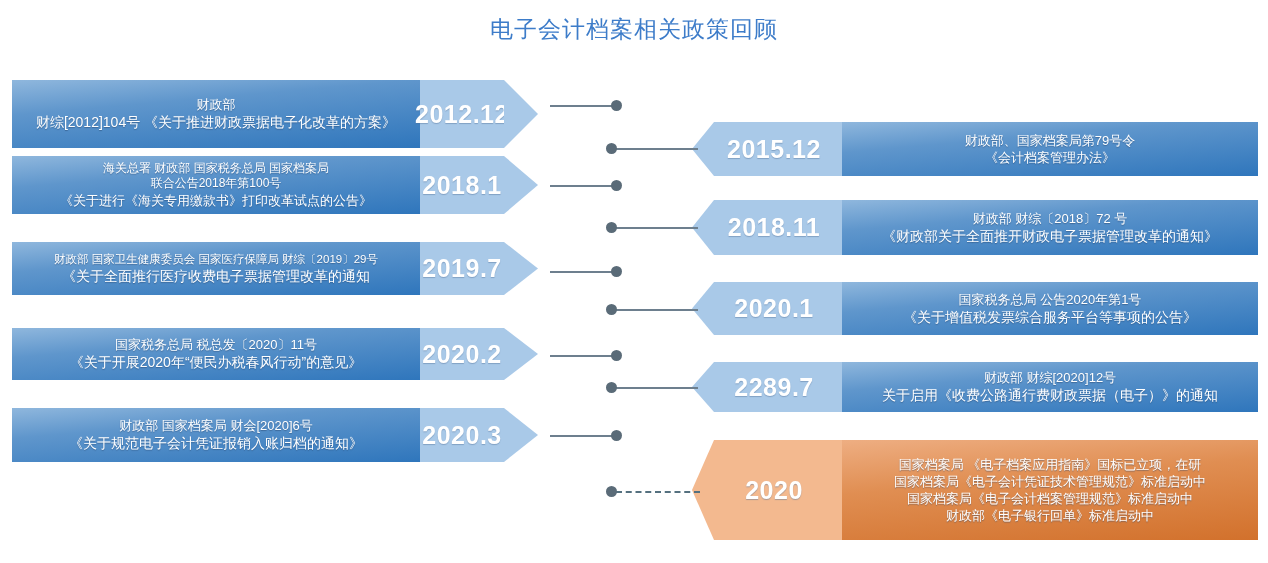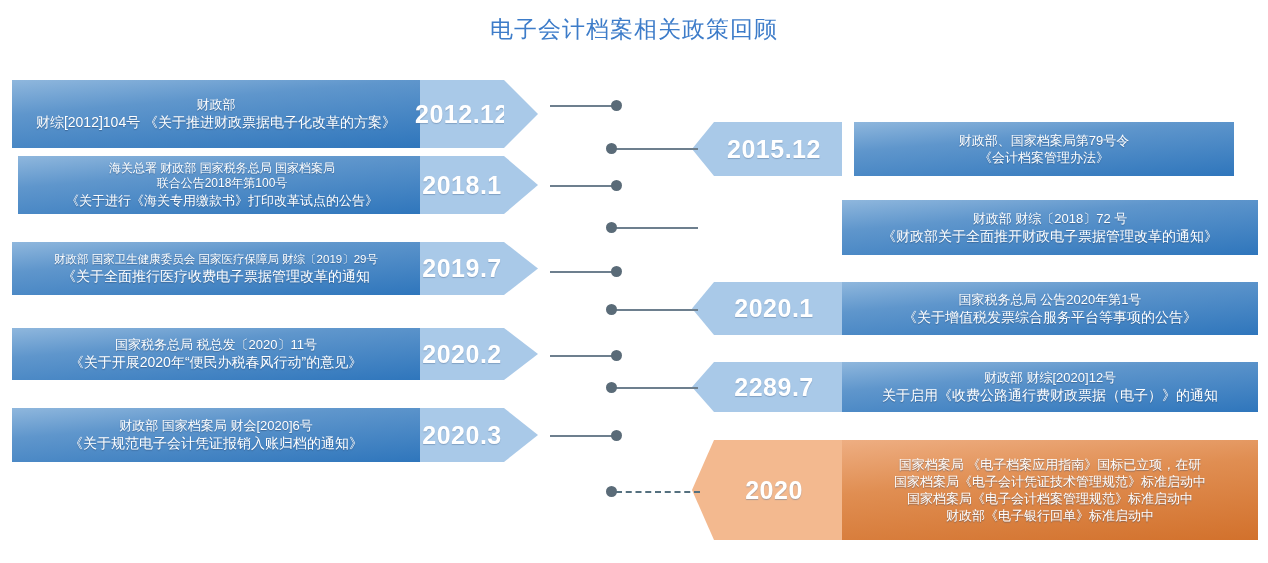--- a/index.html
+++ b/index.html
@@ -99,21 +99,21 @@
       <span class="ln" style="font-size:13px;">财政部</span>
       <span class="ln" style="font-size:14px;">财综[2012]104号 《关于推进财政票据电子化改革的方案》</span>
     </div>
     <div class="l-date" style="left:408px;width:84px;">
       <span class="datenum">2012.12</span>
     </div>
     <div class="l-arrow" style="left:492px;"></div>
   </div>
 
   <div class="row" style="left:12px;top:156px;width:526px;height:58px;">
-    <div class="l-text" style="width:408px;margin-left:6px;">
+    <div class="l-text" style="width:408px;">
       <span class="ln" style="font-size:12px;">海关总署 财政部 国家税务总局 国家档案局</span>
       <span class="ln" style="font-size:12px;">联合公告2018年第100号</span>
       <span class="ln" style="font-size:13px;">《关于进行《海关专用缴款书》打印改革试点的公告》</span>
     </div>
     <div class="l-date" style="left:408px;width:84px;">
       <span class="datenum">2018.1</span>
     </div>
     <div class="l-arrow" style="left:492px;"></div>
   </div>
 
@@ -147,27 +147,30 @@
     <div class="l-date" style="left:408px;width:84px;">
       <span class="datenum">2020.3</span>
     </div>
     <div class="l-arrow" style="left:492px;"></div>
   </div>
 
   <div class="row" style="left:692px;top:122px;width:566px;height:54px;">
     <div class="r-date" style="width:150px;">
       <span class="datenum" style="margin-left:14px;">2015.12</span>
     </div>
-    <div class="r-text" style="left:162px;width:380px;">
+    <div class="r-text" style="left:150px;width:416px;">
       <span class="ln" style="font-size:13px;">财政部、国家档案局第79号令</span>
       <span class="ln" style="font-size:13px;">《会计档案管理办法》</span>
     </div>
   </div>
 
   <div class="row" style="left:692px;top:200px;width:566px;height:55px;">
+    <div class="r-date" style="width:150px;">
+      <span class="datenum" style="margin-left:14px;">2018.11</span>
+    </div>
     <div class="r-text" style="left:150px;width:416px;">
       <span class="ln" style="font-size:13px;">财政部 财综〔2018〕72 号</span>
       <span class="ln" style="font-size:14px;">《财政部关于全面推开财政电子票据管理改革的通知》</span>
     </div>
   </div>
 
   <div class="row" style="left:692px;top:282px;width:566px;height:53px;">
     <div class="r-date" style="width:150px;">
       <span class="datenum" style="margin-left:14px;">2020.1</span>
     </div>

